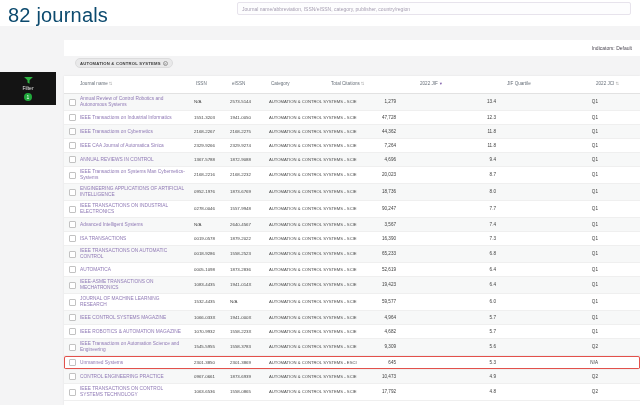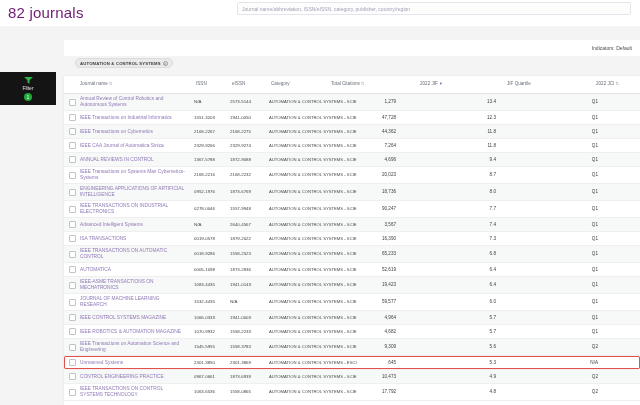--- a/index.html
+++ b/index.html
@@ -1,21 +1,21 @@
 <!DOCTYPE html>
 <html><head>
 <meta charset="utf-8">
 <style>
   html,body{margin:0;padding:0;}
   body{width:640px;height:405px;overflow:hidden;position:relative;background:#fff;
        font-family:"Liberation Sans", sans-serif;-webkit-font-smoothing:antialiased;}
   .page{position:absolute;inset:0;}
 
   
-  .page-title{position:absolute;left:8px;top:4px;font-size:15px;font-weight:500;color:#701a75;letter-spacing:.2px;}
+  .page-title{position:absolute;left:8px;top:4px;font-size:20px;font-weight:500;color:#0c4a6e;letter-spacing:.2px;}
   .search-input{position:absolute;left:237px;top:2px;width:394px;height:13px;box-sizing:border-box;
        border:1px solid #e7e3ec;background:#fdfdfe;border-radius:2px;font-size:5px;color:#444;
        padding:0 4px;outline:none;font-family:"Liberation Sans",sans-serif;}
   .search-input::placeholder{color:#a59db1;font-size:5px;}
 
   
   .content-bg{position:absolute;left:0;right:0;top:26px;bottom:0;background:#f4f4f5;}
 
   
   .toolbar{position:absolute;left:64px;top:40px;width:576px;height:16px;background:#fff;}

